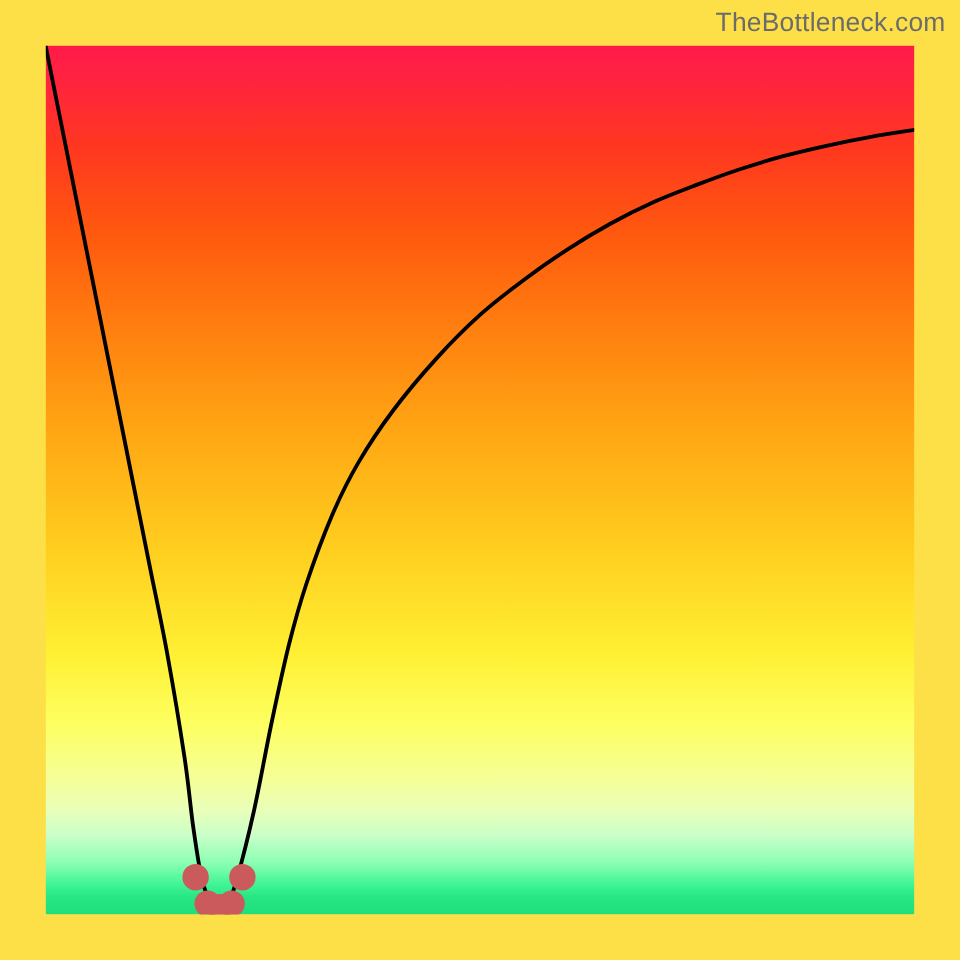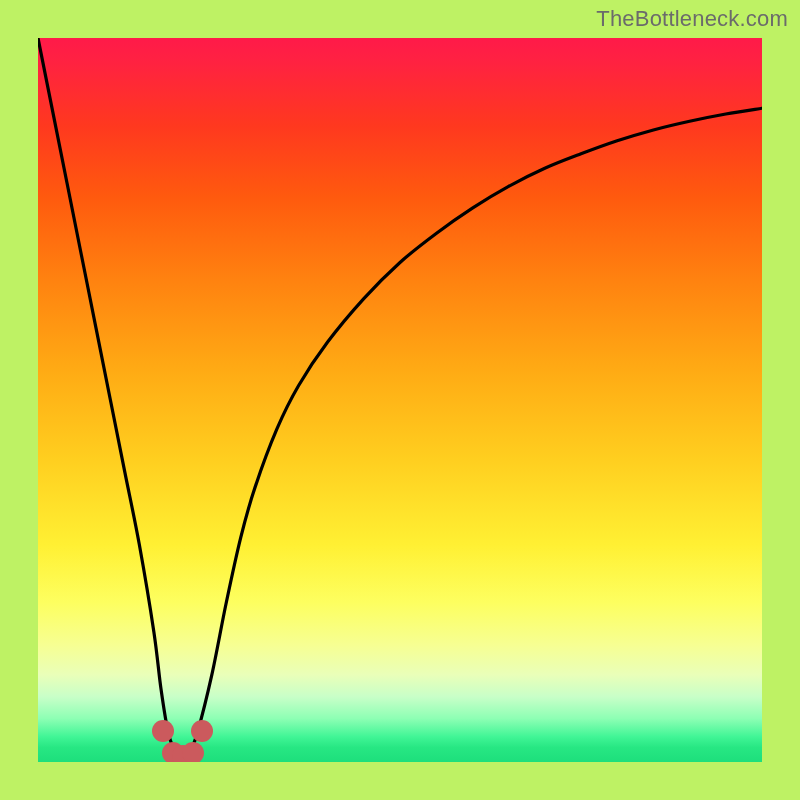--- a/index.html
+++ b/index.html
@@ -10,21 +10,21 @@
     background: #000;
     overflow: hidden;
     font-family: Arial, Helvetica, sans-serif;
   }
   .frame {
     position: absolute;
     top: 0;
     left: 0;
     width: 800px;
     height: 800px;
-    background: #bef264;
+    background: #fde047;
   }
   .plot {
     position: absolute;
     top: 38px;
     left: 38px;
     width: 724px;
     height: 724px;
     overflow: hidden;
   }
   .gradient {

